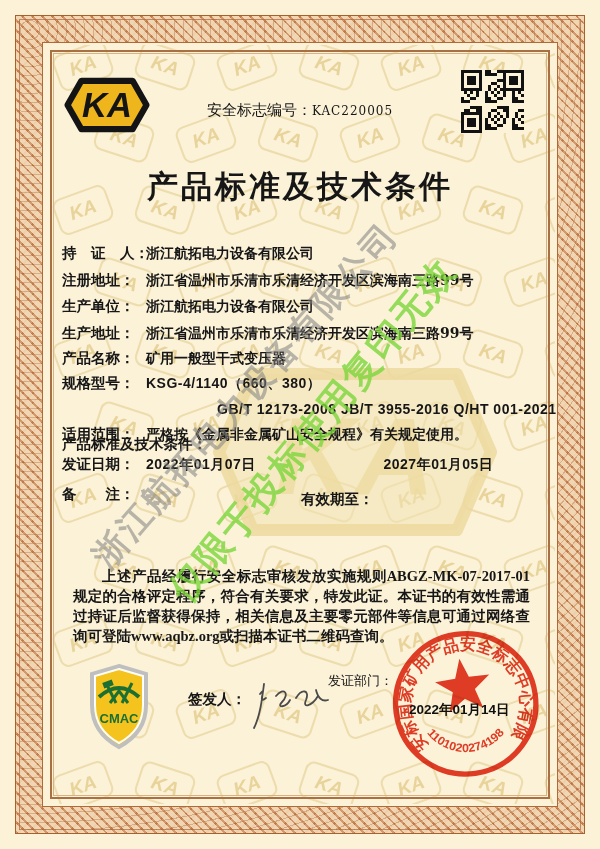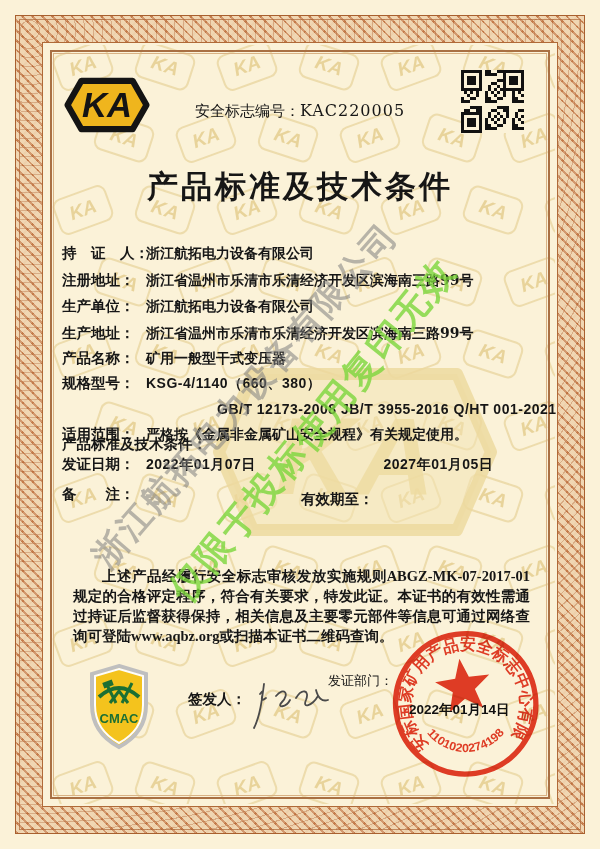--- a/index.html
+++ b/index.html
@@ -18,21 +18,21 @@
   .innerline::after{content:"";position:absolute;inset:1px;border:1px solid #d9b284;}
   #pattern-layer{position:absolute;inset:45px;z-index:1;overflow:hidden;}
   .ka-tile{position:absolute;width:52px;height:34px;border:2px solid rgba(224,198,128,.5);
         border-radius:9px;display:flex;align-items:center;justify-content:center;
         color:rgba(224,198,128,.7);font:italic 700 19px "Liberation Sans",sans-serif;}
   .big-ka{position:absolute;left:205px;top:352px;z-index:1;}
   
   .ka-logo{position:absolute;left:62px;top:74px;z-index:3;}
   .certno{position:absolute;left:0;top:101px;width:600px;text-align:center;z-index:3;
         font-family:"DejaVu Serif",serif;font-size:15px;}
-  .certno .num{font-size:16px;letter-spacing:1px;text-align:right;}
+  .certno .num{font-size:12px;letter-spacing:1px;text-align:right;}
   .qr{position:absolute;left:461px;top:70px;z-index:3;background:#fbf2d8;}
   .title{position:absolute;left:0;top:166px;width:600px;text-align:center;z-index:3;
         font-family:"DejaVu Serif",serif;font-weight:700;font-size:31px;letter-spacing:3px;}
   
   .row{position:absolute;left:62px;right:56px;z-index:3;white-space:nowrap;}
   .flabel{display:inline-block;width:84px;font-weight:700;font-size:14.5px;vertical-align:top;}
   .flabel.auto{width:auto;margin-right:10px;margin-top:35px;}
   .fvalue{font-family:"DejaVu Serif",serif;font-weight:700;font-size:14px;}
   .fvalue.sans{font-family:"Liberation Sans",sans-serif;font-weight:700;letter-spacing:.5px;}
   .dval{display:inline-block;width:155px;}

